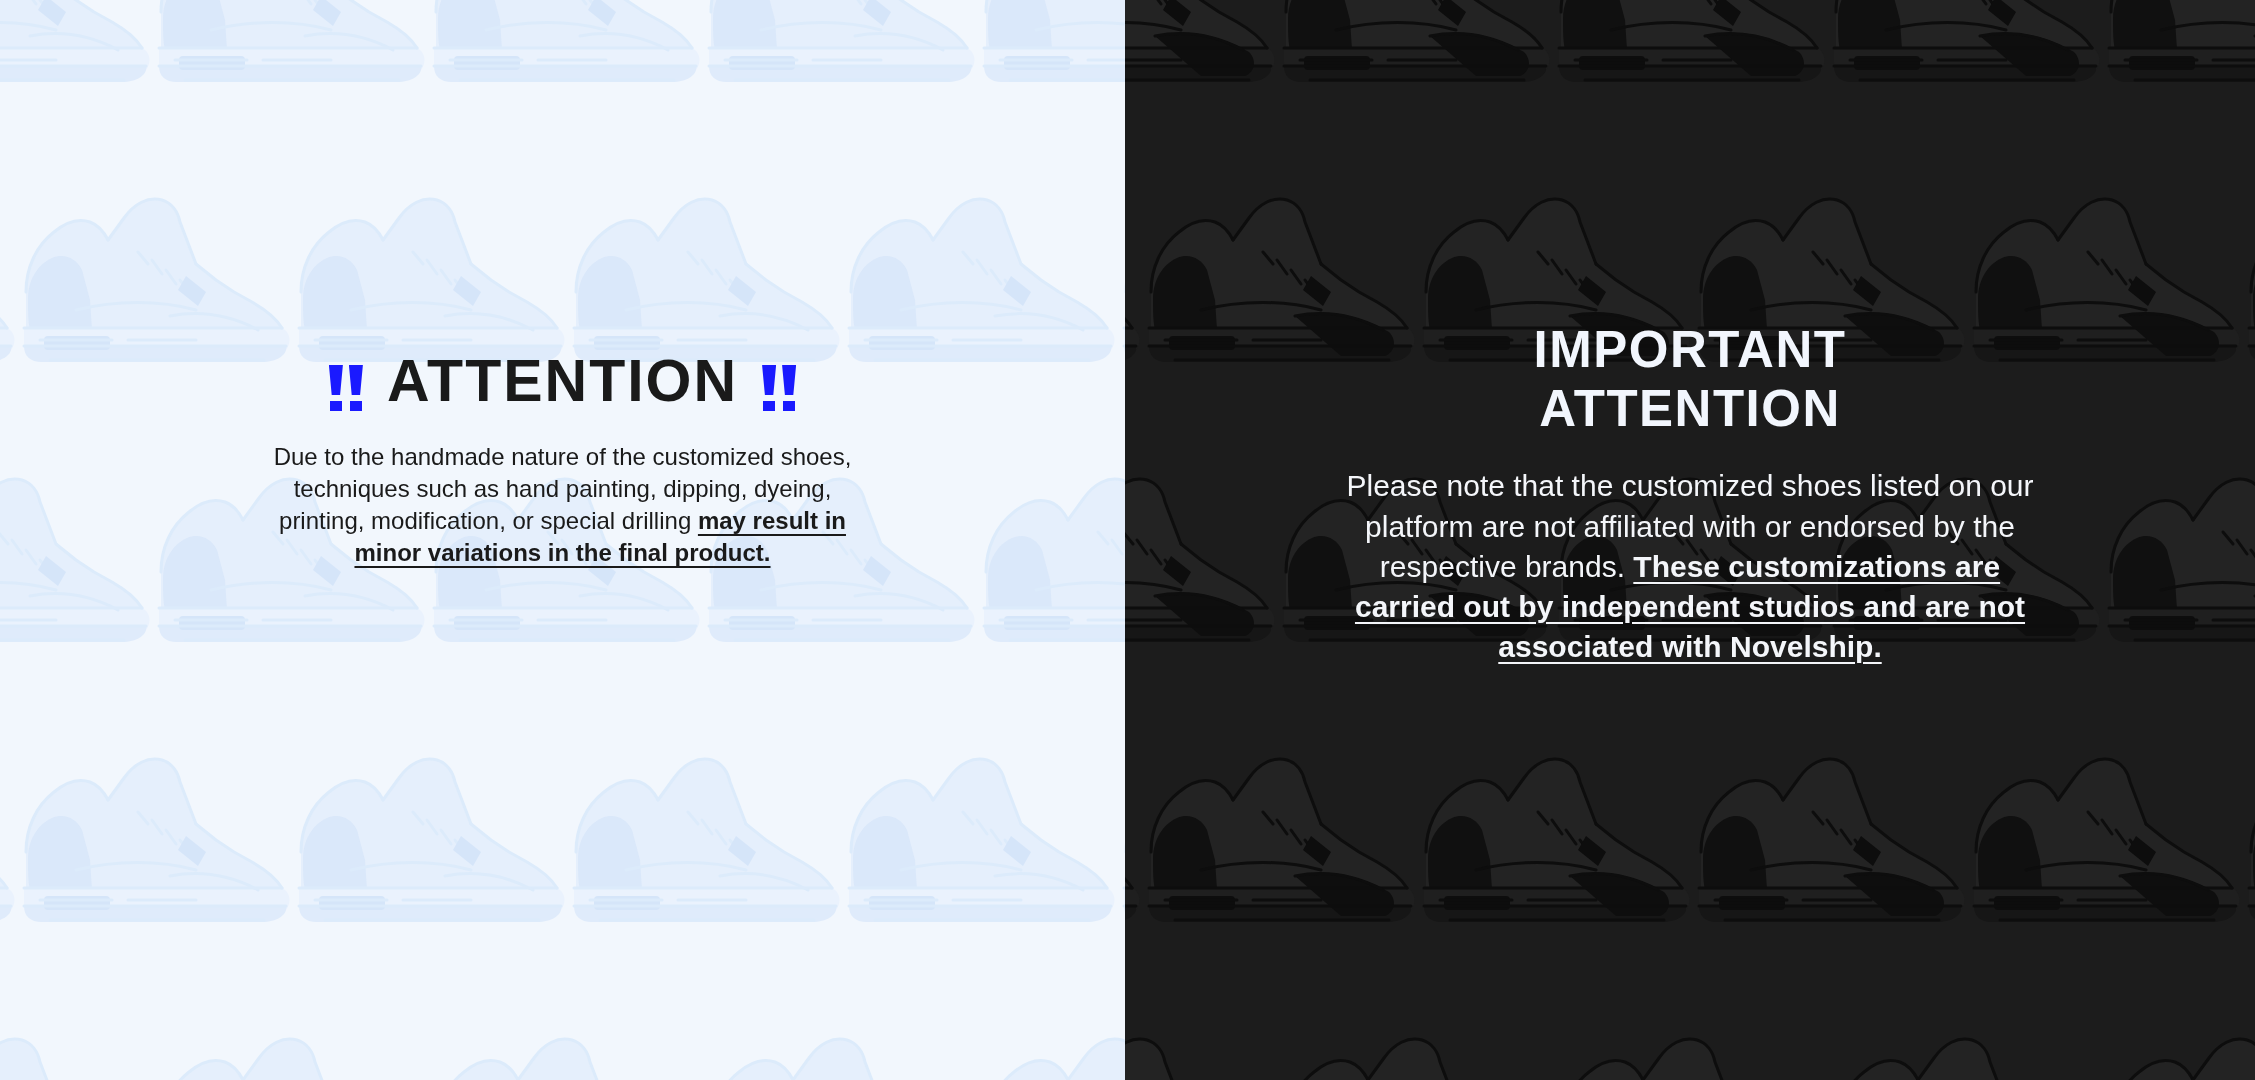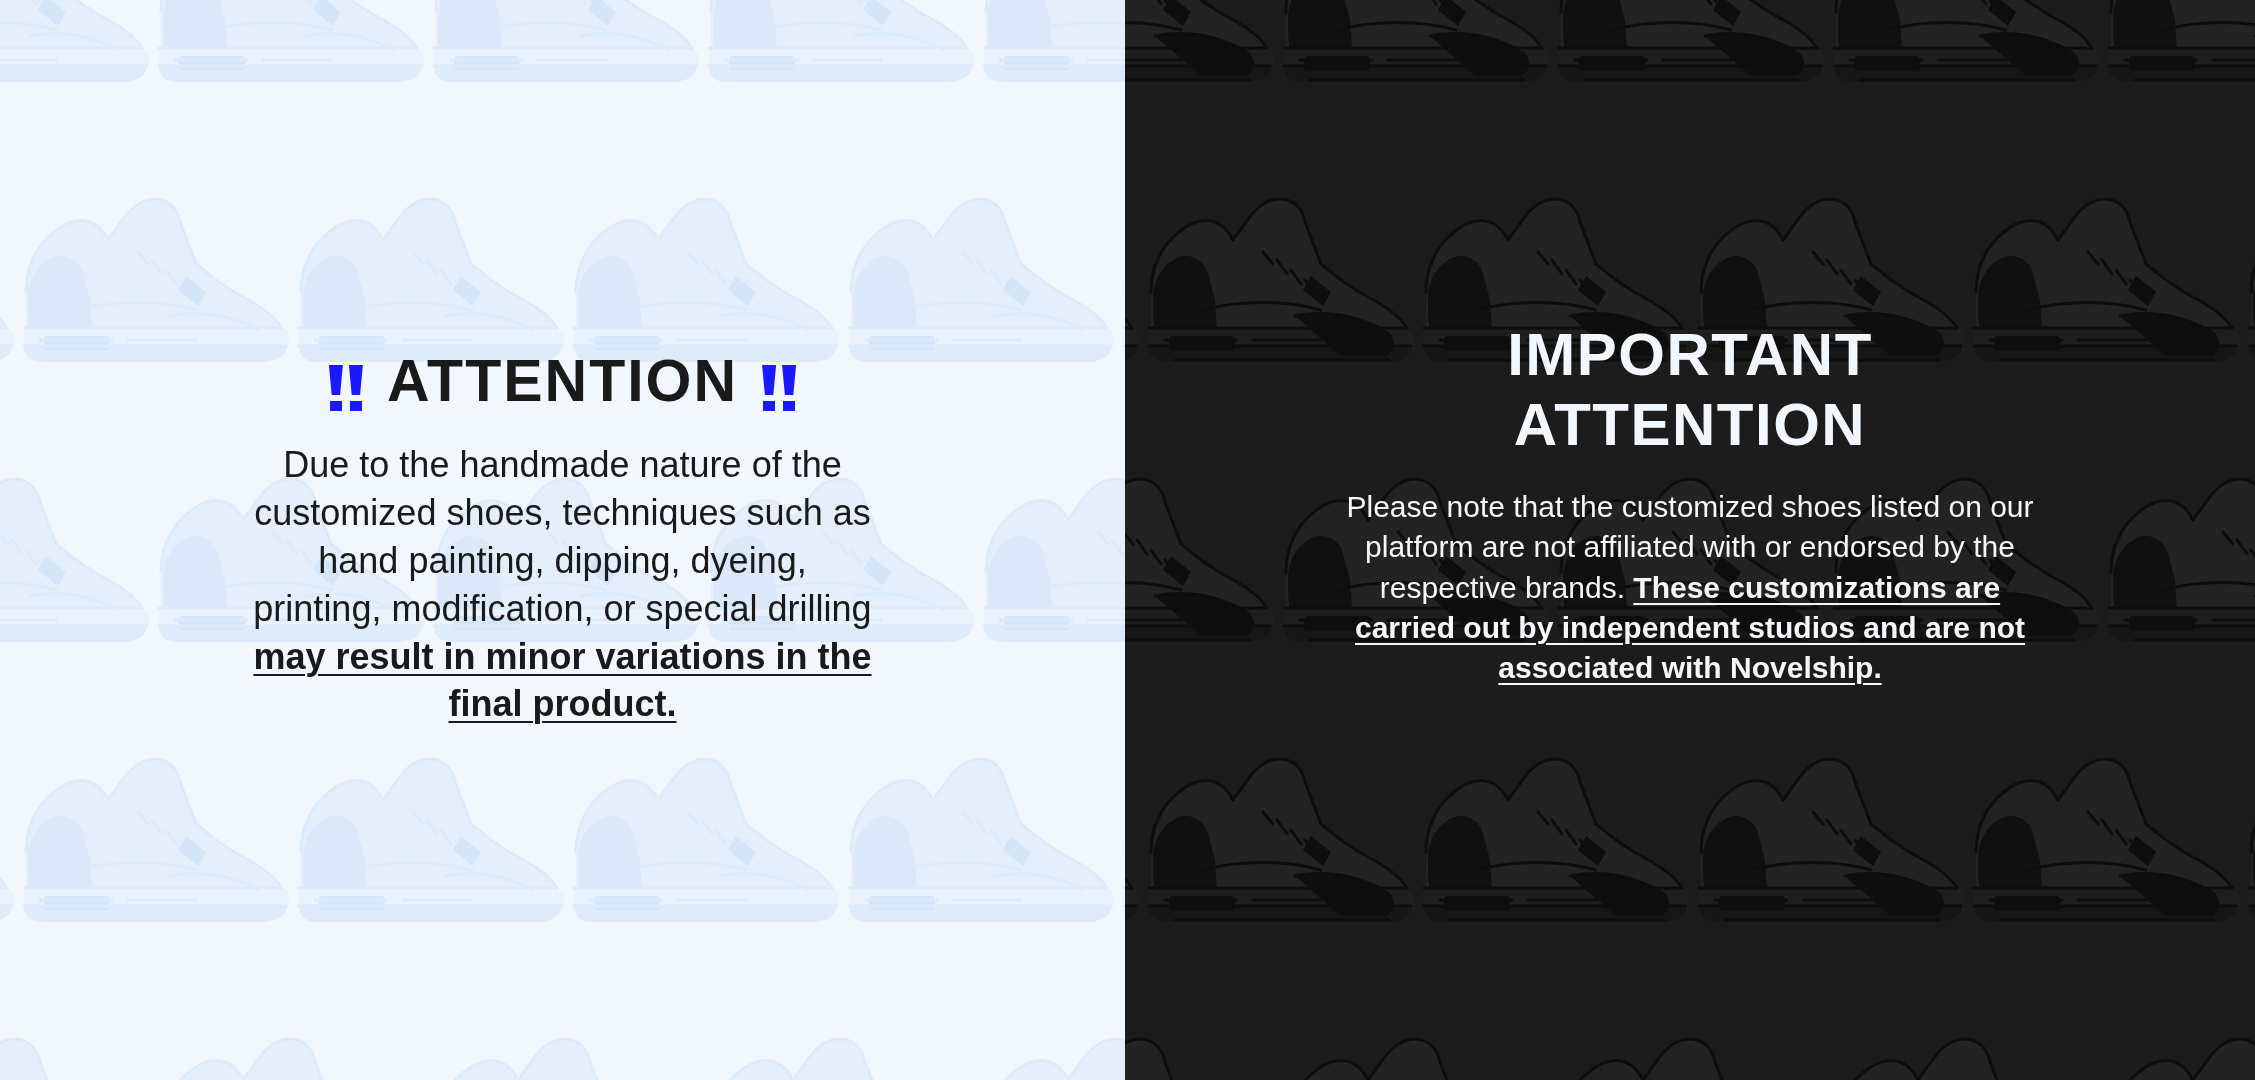--- a/index.html
+++ b/index.html
@@ -91,39 +91,39 @@
   }
   .bang i.dot-a  { left: 3px; top: 36px; width: 12px; height: 10px; }
   .bang i.stem-b {
     left: 22px; top: 0; width: 14px; height: 30px;
     clip-path: polygon(0 0, 100% 0, 80% 100%, 20% 100%);
   }
   .bang i.dot-b  { left: 23px; top: 36px; width: 12px; height: 10px; }
 
   .left-body {
     margin: 0;
-    font-size: 36px;
+    font-size: 24px;
     line-height: 1.33;
     color: #1a1a1a;
     text-align: center;
     font-weight: 400;
     width: 620px;
   }
   .left-body .emph {
     font-weight: 700;
     text-decoration: underline;
     text-underline-offset: 5px;
     text-decoration-thickness: 2px;
   }
 
   
   .right-heading {
     margin: 0;
     padding: 0;
-    font-size: 60px;
+    font-size: 51px;
     line-height: 1.16;
     font-weight: 900;
     letter-spacing: 1.5px;
     color: #f2f6fd;
     text-align: center;
   }
   .right-heading span { display: block; }
   .right-body {
     margin: 0;
     font-size: 30px;

